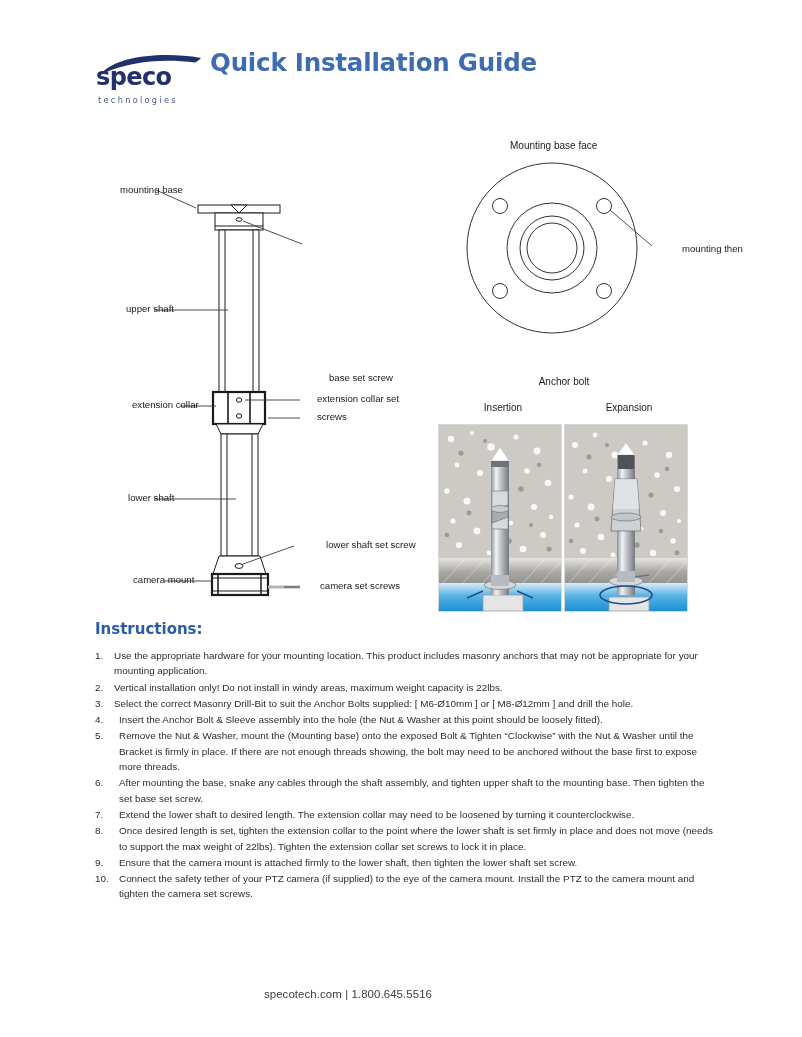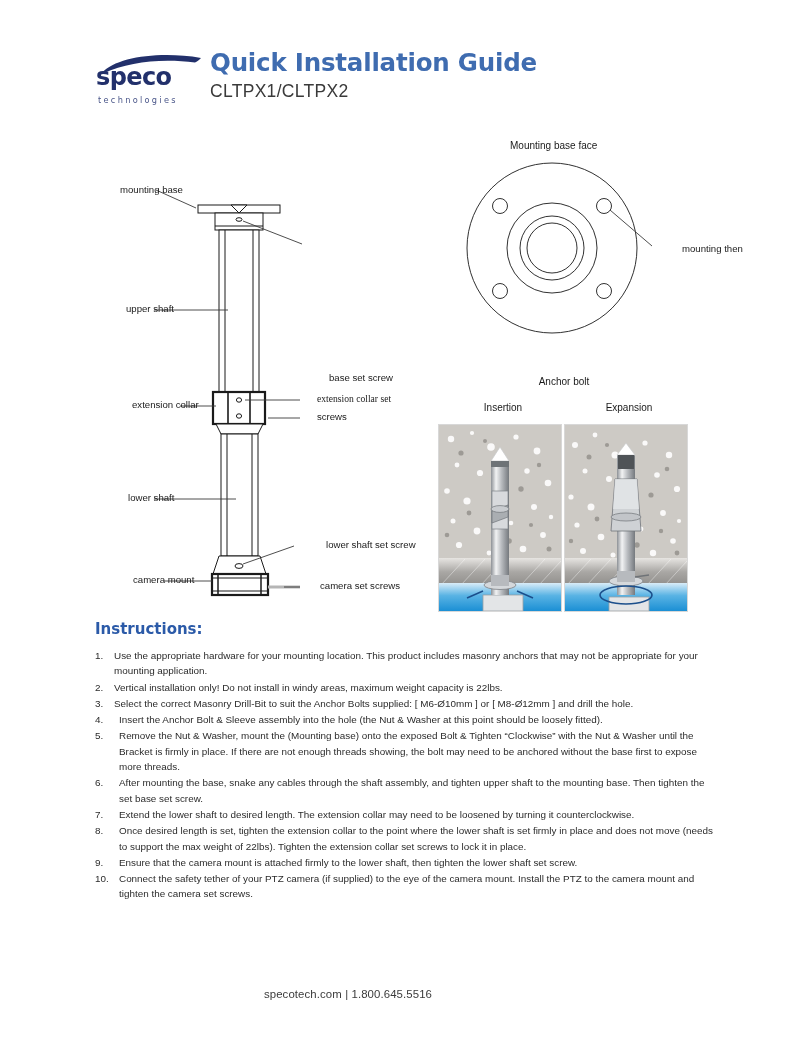--- a/index.html
+++ b/index.html
@@ -184,21 +184,20 @@
   <div id="logo-block">
     <svg id="logo-swoosh" viewBox="0 0 104 20">
       <path d="M2,19 C16,3 60,-3 101,4 C99,6 97,7.6 95,8.6 C62,4 28,8 4,19 Z" fill="#22306b"></path>
     </svg>
     <div id="logo-word">speco</div>
     <div id="logo-tag">technologies</div>
   </div>
 
   <div id="title-block">
     <div id="doc-title">Quick Installation Guide</div>
-    <div id="doc-model">CLTPX1/CLTPX2</div>
   </div>
 
 </div>
 
 <div id="figures">
 
   <svg id="mount-drawing" viewBox="0 0 330 440">
     <g fill="none" stroke="#1a1a1a" stroke-width="1" stroke-linejoin="miter">
 
       <rect x="110" y="27" width="82" height="8" fill="#ffffff"></rect>
@@ -257,21 +256,21 @@
     </g>
 
     <line x1="180" y1="409" x2="212" y2="409" stroke="#b5b5b5" stroke-width="3"></line>
     <line x1="196" y1="409" x2="212" y2="409" stroke="#3a3a3a" stroke-width="0.9"></line>
   </svg>
 
   <div class="fig-label" style="left:88px;  top:56px;">mounting base</div>
   <div class="fig-label" style="left:297px; top:244px;">base set screw</div>
   <div class="fig-label" style="left:94px;  top:175px;text-align:right;">upper shaft</div>
   <div class="fig-label" style="left:100px; top:271px;">extension collar</div>
-  <div class="fig-label" style="left:285px; top:265px;font-family:Liberation Serif, serif;">extension collar set</div>
+  <div class="fig-label" style="left:285px; top:265px;">extension collar set</div>
   <div class="fig-label" style="left:285px; top:283px;">screws</div>
   <div class="fig-label" style="left:96px;  top:364px;">lower shaft</div>
   <div class="fig-label" style="left:294px; top:411px;">lower shaft set screw</div>
   <div class="fig-label" style="left:101px; top:446px;">camera mount</div>
   <div class="fig-label" style="left:288px; top:452px;">camera set screws</div>
 
   <div class="fig-label" style="left:478px; top:12px; font-size:10px;">Mounting base face</div>
   <svg id="basefacefig" viewBox="0 0 300 215">
     <g fill="none" stroke="#1a1a1a" stroke-width="0.9">
       <circle cx="112" cy="112" r="85"></circle>

